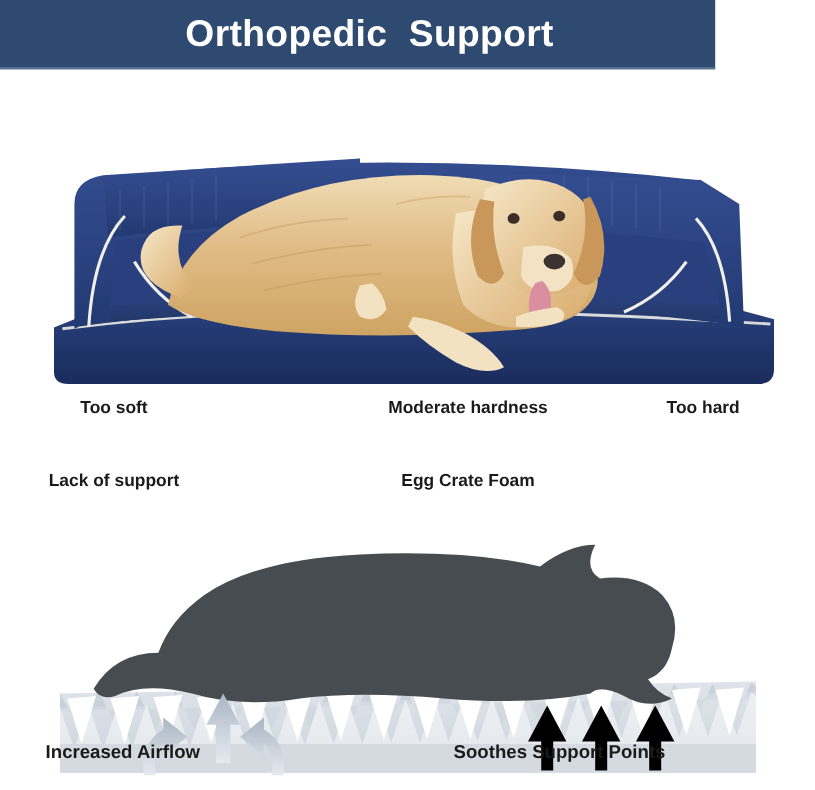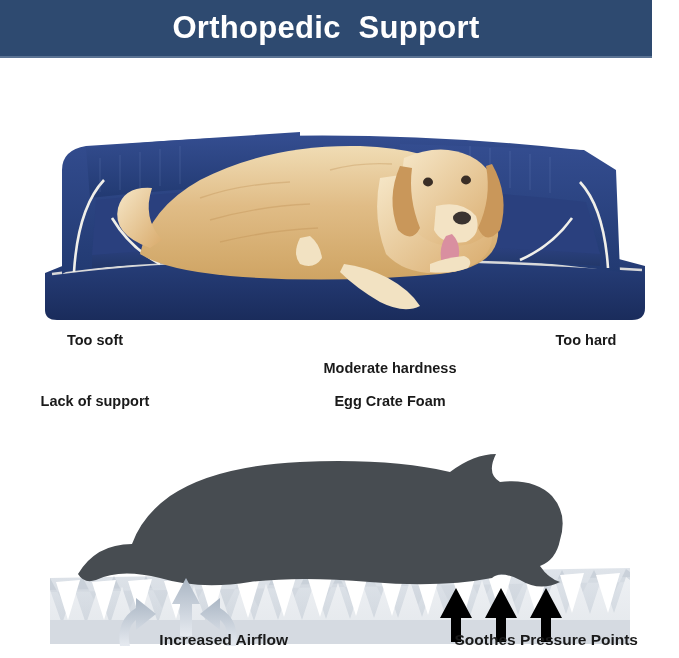--- a/index.html
+++ b/index.html
@@ -1,42 +1,42 @@
 <!DOCTYPE html>
 <html><head>
 <meta charset="utf-8">
 <style>
   html,body{margin:0;padding:0;background:#fff;}
   body{width:679px;height:658px;overflow:hidden;
        font-family:"Liberation Sans",sans-serif;color:#1a1a1a;}
   .page{position:relative;width:679px;height:658px;background:#fff;}
 
   
-  .header{position:absolute;left:0;top:0;width:652px;height:56px;
+  .header{position:absolute;left:0;top:0;width:576px;height:56px;
           background:#2e4a70;border-bottom:2px solid #5b7393;
-          display:flex;align-items:center;justify-content:center;}
+          display:flex;align-items:center;justify-content:center;padding-left:20px;}
   .header-title{color:#fff;font-size:31px;font-weight:bold;
                 letter-spacing:.3px;white-space:pre;}
 
   
   .photo{position:absolute;left:0;top:58px;width:679px;height:268px;
          background:#fff;overflow:hidden;}
 
   
   .scale{position:absolute;left:0;top:332px;width:679px;height:98px;padding-left:32px;}
   .lbl{position:absolute;font-size:14.5px;font-weight:bold;
        text-align:center;line-height:1.15;white-space:pre-line;}
   .lbl-top{top:0px;}
   .lbl-bot{top:61px;}
 
   
   .diagram{position:absolute;left:0;top:432px;width:679px;height:226px;}
   .diagram svg{display:block;}
-  .cap{position:absolute;font-size:15.5px;font-weight:bold;text-align:right;
-       top:199px;}
+  .cap{position:absolute;font-size:15.5px;font-weight:bold;text-align:left;
+       top:187px;}
 </style>
 </head>
 <body>
 
 <div class="page">
 
   <div class="header">
     <div class="header-title">Orthopedic  Support</div>
   </div>
 
@@ -141,21 +141,21 @@
       <rect x="311" y="288" width="36" height="12" rx="1.5" fill="#a06a3c" opacity=".7"></rect>
     </svg>
   </div>
 
   <div class="scale">
 
     <div class="lbl lbl-top" style="left:25px;width:140px;">Too soft</div>
 
     <div class="lbl lbl-bot" style="left:15px;width:160px;">Lack of support</div>
 
-    <div class="lbl lbl-top" style="left:290px;width:200px;margin-top:28px;">Moderate hardness</div>
+    <div class="lbl lbl-top" style="left:290px;width:200px;">Moderate hardness</div>
 
     <div class="lbl lbl-bot" style="left:295px;width:190px;">Egg Crate Foam</div>
 
     <div class="lbl lbl-top" style="left:516px;width:140px;">Too hard</div>
 
   </div>
 
   <div class="diagram">
     <svg width="679" height="226" viewBox="0 0 679 226">
       <defs>
@@ -235,16 +235,16 @@
       </g>
 
       <g fill="#000000">
         <path d="M440 186 L456 156 L472 186 L461 186 L461 210 L451 210 L451 186 Z"></path>
         <path d="M485 186 L501 156 L517 186 L506 186 L506 210 L496 210 L496 186 Z"></path>
         <path d="M530 186 L546 156 L562 186 L551 186 L551 210 L541 210 L541 186 Z"></path>
       </g>
     </svg>
 
     <div class="cap" style="left:38px;width:250px;">Increased Airflow</div>
-    <div class="cap" style="left:378px;width:260px;">Soothes Pressure Points</div>
+    <div class="cap" style="left:378px;width:260px;">Soothes Support Points</div>
   </div>
 
 </div>
 
 </body></html>

